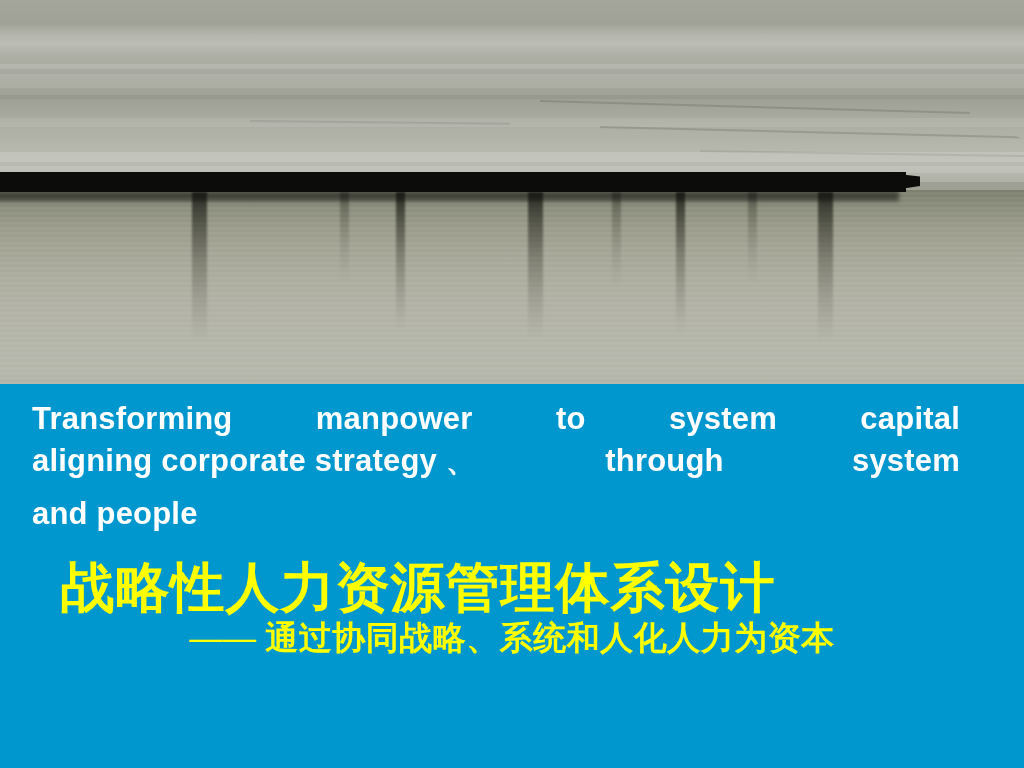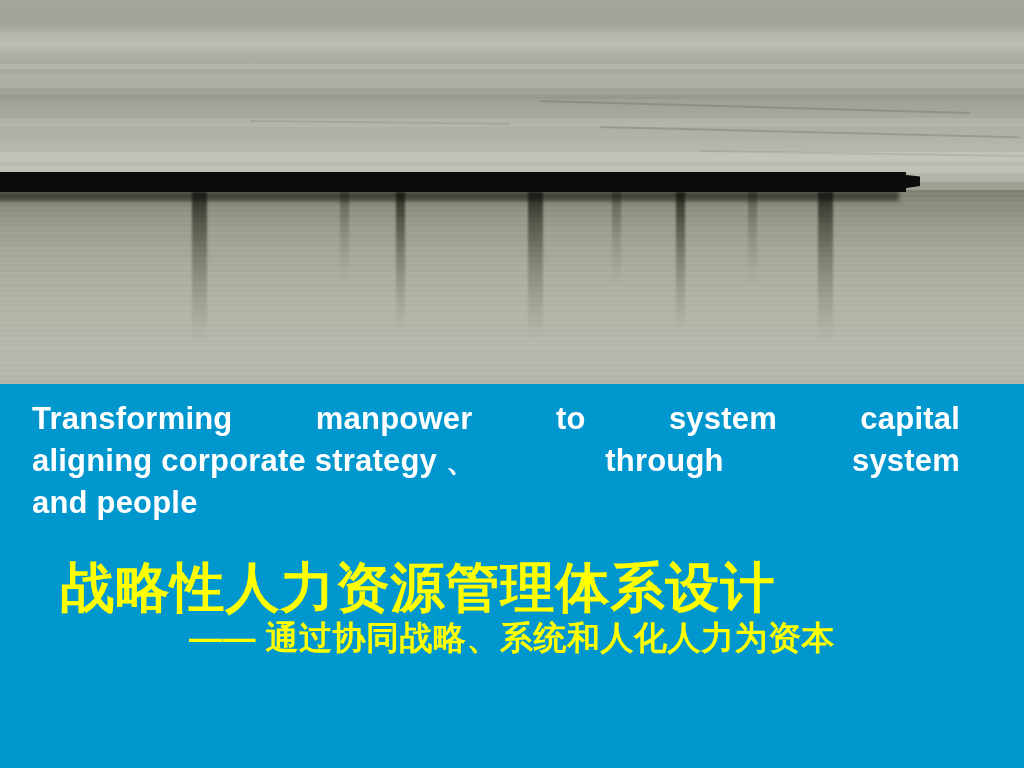--- a/index.html
+++ b/index.html
@@ -180,21 +180,21 @@
     line-height: 42px;
     letter-spacing: 0.2px;
   }
   .eng .l1,
   .eng .l2 {
     display: flex;
     justify-content: space-between;
   }
   .eng .l1 span,
   .eng .l2 span { white-space: pre; }
-  .eng .l3 { white-space: pre; }
+  .eng .l3 { white-space: pre; margin-top: 11px; }
 
   .cn-title {
     position: absolute;
     left: 0;
     top: 168px;
     width: 836px;
     text-align: center;
     color: #ffff00;
     font-size: 54px;
     font-weight: bold;
@@ -204,21 +204,21 @@
   .cn-sub {
     position: absolute;
     left: 0;
     top: 232px;
     width: 1024px;
     text-align: center;
     color: #ffff00;
     font-size: 33px;
     font-weight: bold;
     letter-spacing: 0.5px;
-    font-family: Liberation Sans, sans-serif;
+    font-family: Liberation Serif, serif;
   }
 </style>
 </head>
 <body>
 
 <div class="slide">
 
   <div class="photo">
 
     <div class="sky"></div>

